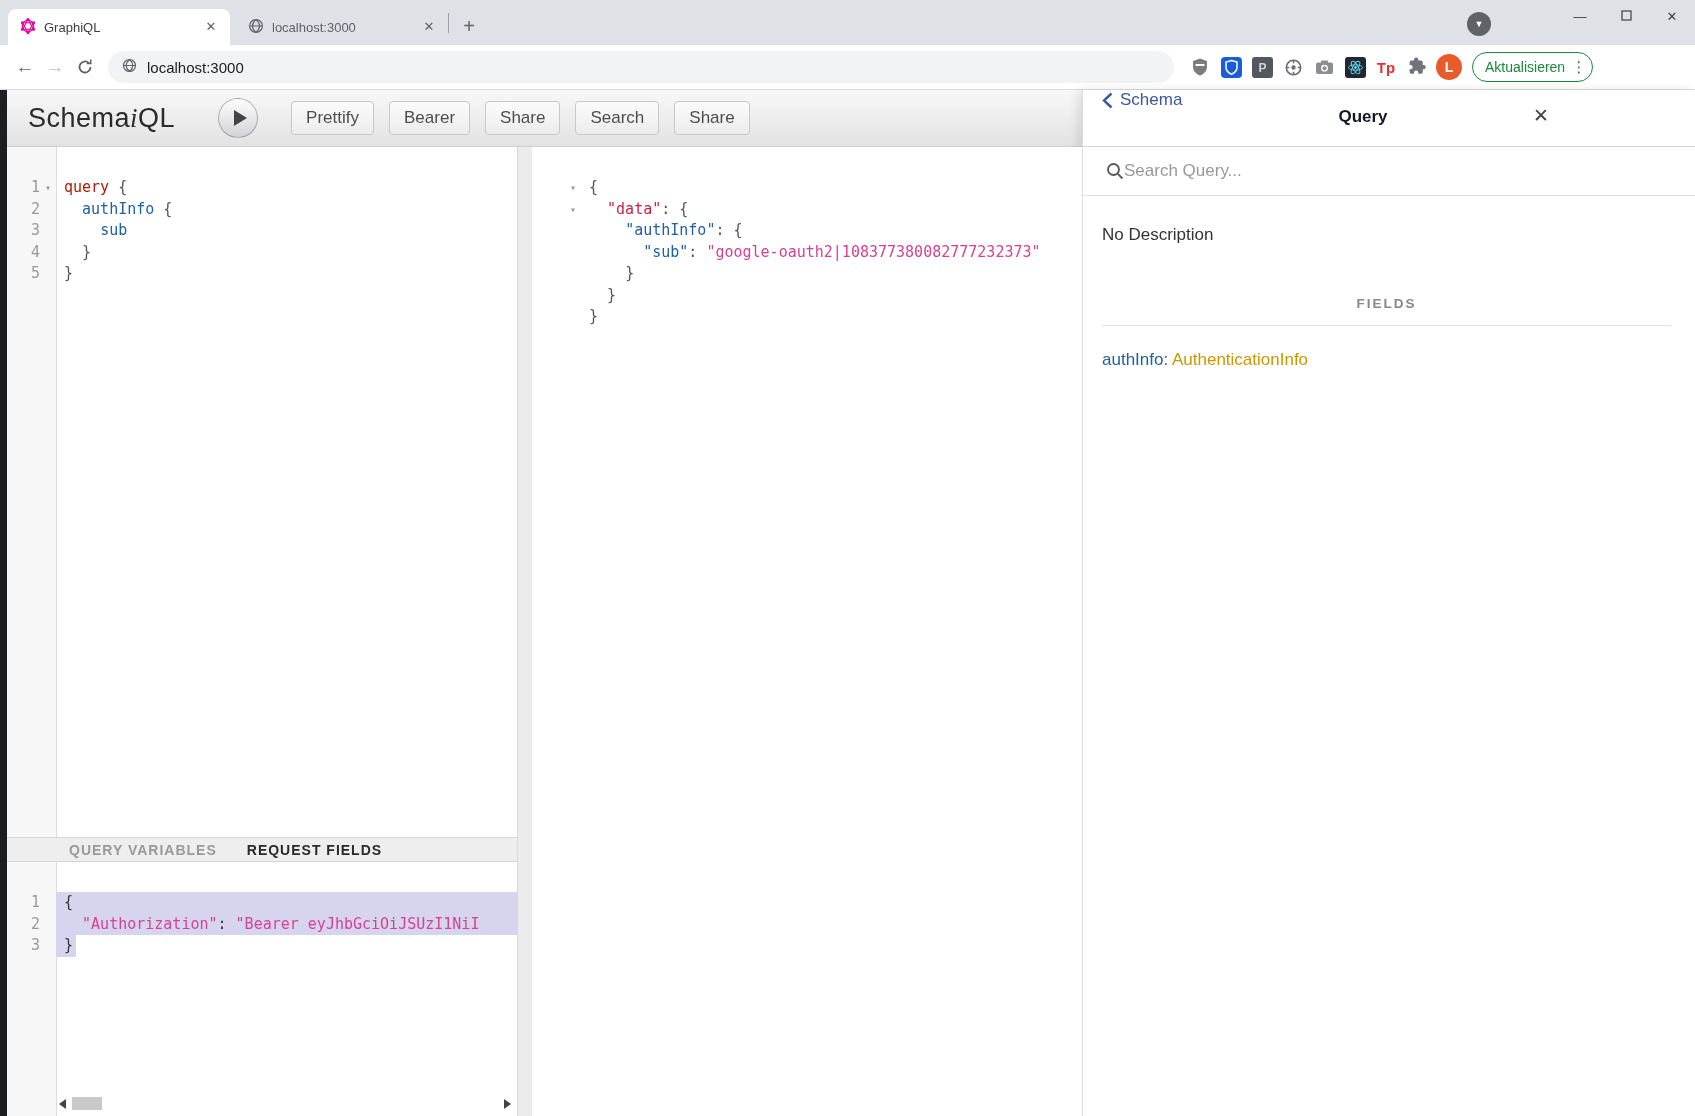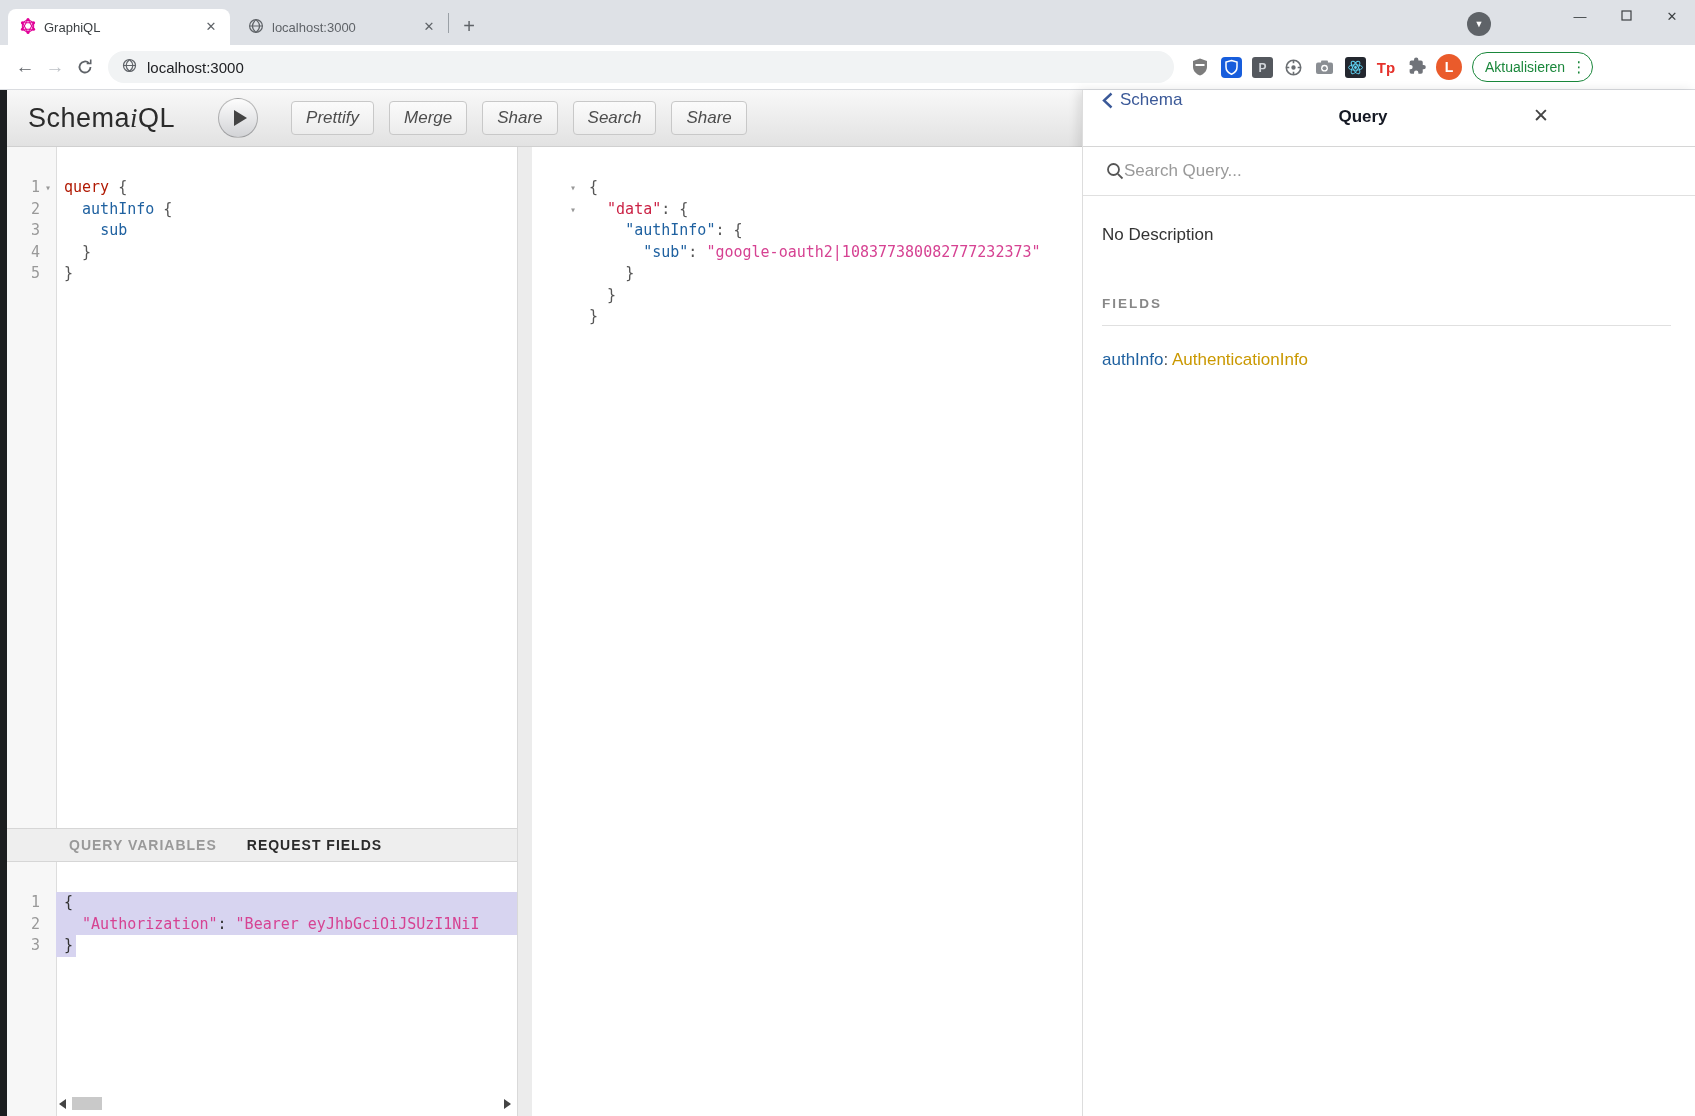--- a/index.html
+++ b/index.html
@@ -40,21 +40,21 @@
   .graphiql { width:1075px; display:flex; flex-direction:column; }
   .topbar { height:57px; background:linear-gradient(#f8f8f8,#e2e2e2); border-bottom:1px solid #d0d0d0;
             display:flex; align-items:center; flex:0 0 auto; }
   .logo { font-size:27px; color:#2b2b2b; margin-left:21px; letter-spacing:0.5px; }
   .logo em { font-family:"Liberation Serif", serif; }
   .execute { width:40px; height:40px; border-radius:50%; margin-left:43px;
              background:linear-gradient(#fdfdfd,#d2d3d6); border:1px solid rgba(0,0,0,0.25);
              display:flex; align-items:center; justify-content:center; }
   .execute .tri { width:0; height:0; border-left:13px solid #444; border-top:8px solid transparent; border-bottom:8px solid transparent; margin-left:4px; }
   .tb-btn { margin-left:15px; padding:6px 14px; font-size:17px; color:#4d4d4d; border:1px solid #c8c8c8; border-radius:4px;
-            background:linear-gradient(#fbfbfb,#ececec);font-style:italic; }
+            background:linear-gradient(#fbfbfb,#ececec); }
   .tb-btn:first-of-type { margin-left:33px; }
 
   
   .panes { flex:1; display:flex; min-height:0; }
   .query-pane { width:510px; display:flex; flex-direction:column; background:#fff; }
   .pane-divider { width:15px; background:#ececec; border-left:1px solid #d9d9d9; }
   .result-pane { flex:1; background:#fff; position:relative; }
 
   
   .editor { position:relative; overflow:hidden; font-family:"DejaVu Sans Mono", monospace; font-size:15px; padding-top:30px; }
@@ -67,21 +67,21 @@
   .rfold { margin-left:33px; }
   .code { white-space:pre; flex:1; padding-left:8px; color:#141823; }
   .code.sel-full { background:#d7d4f0; }
   .code.sel-inline { flex:0 0 auto; background:#d7d4f0; padding-right:3px; }
   .tok-kw { color:#B11A04; } .tok-fld { color:#1F61A0; } .tok-punc { color:#555; }
   .tok-dkey { color:#CB2245; } .tok-key { color:#1F61A0; } .tok-str { color:#D64292; }
   .tok-hkey { color:#D64292; } .tok-hstr { color:#D64292; } .tok-hpunc { color:#333; }
   .tok-ws { color:#141823; }
 
   
-  .var-title { height:34px; background:#eee; border-top:1px solid #d6d6d6; border-bottom:1px solid #d6d6d6;
+  .var-title { height:25px; background:#eee; border-top:1px solid #d6d6d6; border-bottom:1px solid #d6d6d6;
                display:flex; align-items:center; gap:30px; padding-left:62px; flex:0 0 auto; }
   .var-tab { font-size:14px; font-weight:bold; letter-spacing:1px; }
   .var-tab.inactive { color:#999; }
   .var-tab.active { color:#2a2a2a; }
   .h-editor { height:254px; flex:0 0 auto; }
   .hscrollbar { position:absolute; left:52px; right:8px; bottom:2px; height:17px; display:flex; align-items:center; }
   .sb-arrow { width:0; height:0; border-top:5px solid transparent; border-bottom:5px solid transparent; }
   .sb-arrow.left { border-right:7px solid #444; }
   .sb-arrow.right { border-left:7px solid #444; margin-left:auto; }
   .sb-thumb { width:30px; height:13px; background:#c9c9c9; margin-left:6px; }
@@ -91,21 +91,21 @@
           display:flex; flex-direction:column; font-size:17px; }
   .docs-header { height:57px; border-bottom:1px solid #d6d6d6; position:relative; flex:0 0 auto; }
   .docs-back { position:absolute; left:19px; top:0; color:#3B5998; display:flex; align-items:center; gap:7px; }
   .docs-title { position:absolute; left:0; top:17px; width:560px; text-align:center; font-weight:bold; color:#141823; }
   .docs-close { position:absolute; left:445px; top:14px; font-size:19px; color:#444; width:26px; text-align:center; }
   .search-row { height:49px; border-bottom:1px solid #e0e0e0; display:flex; align-items:center; padding-left:23px; flex:0 0 auto; }
   .search-input { border:none; outline:none; font-size:17px; color:#333; width:380px; font-family:"Liberation Sans",sans-serif; }
   .search-input::placeholder { color:#999; }
   .docs-content { padding:0 24px 0 19px; }
   .no-desc { margin-top:29px; color:#333; }
-  .fields-h { margin-top:51px; font-size:13.5px; font-weight:bold; color:#888; letter-spacing:2px; }
+  .fields-h { margin-top:51px; font-size:13.5px; font-weight:bold; color:#888; letter-spacing:2px;text-align:center; }
   .fields-hr { border:none; border-top:1px solid #e0e0e0; margin-top:14px; }
   .field-row { margin-top:24px; }
   .field-name { color:#1F61A0; }
   .field-sep { color:#555; }
   .field-type { color:#CA9800; }
   .field-desc { margin-top:17px; padding-left:7px; color:#666; }
 </style>
 </head>
 <body>
 
@@ -238,21 +238,21 @@
 <div class="app">
   <div class="left-strip"></div>
 
   <div class="graphiql">
     <div class="topbar">
       <div class="logo"><span>Schema</span><em>i</em><span>QL</span></div>
       <div class="execute">
           <span class="tri"></span>
         </div>
       <button class="tb-btn">Prettify</button>
-      <button class="tb-btn">Merge</button>
+      <button class="tb-btn">Bearer</button>
       <button class="tb-btn">Share</button>
       <button class="tb-btn">Search</button>
       <button class="tb-btn">Share</button>
     </div>
 
     <div class="panes">
       <div class="query-pane">
         <div class="editor gutter q-editor">
             <div class="cm-line">
               <span class="ln">1</span>

